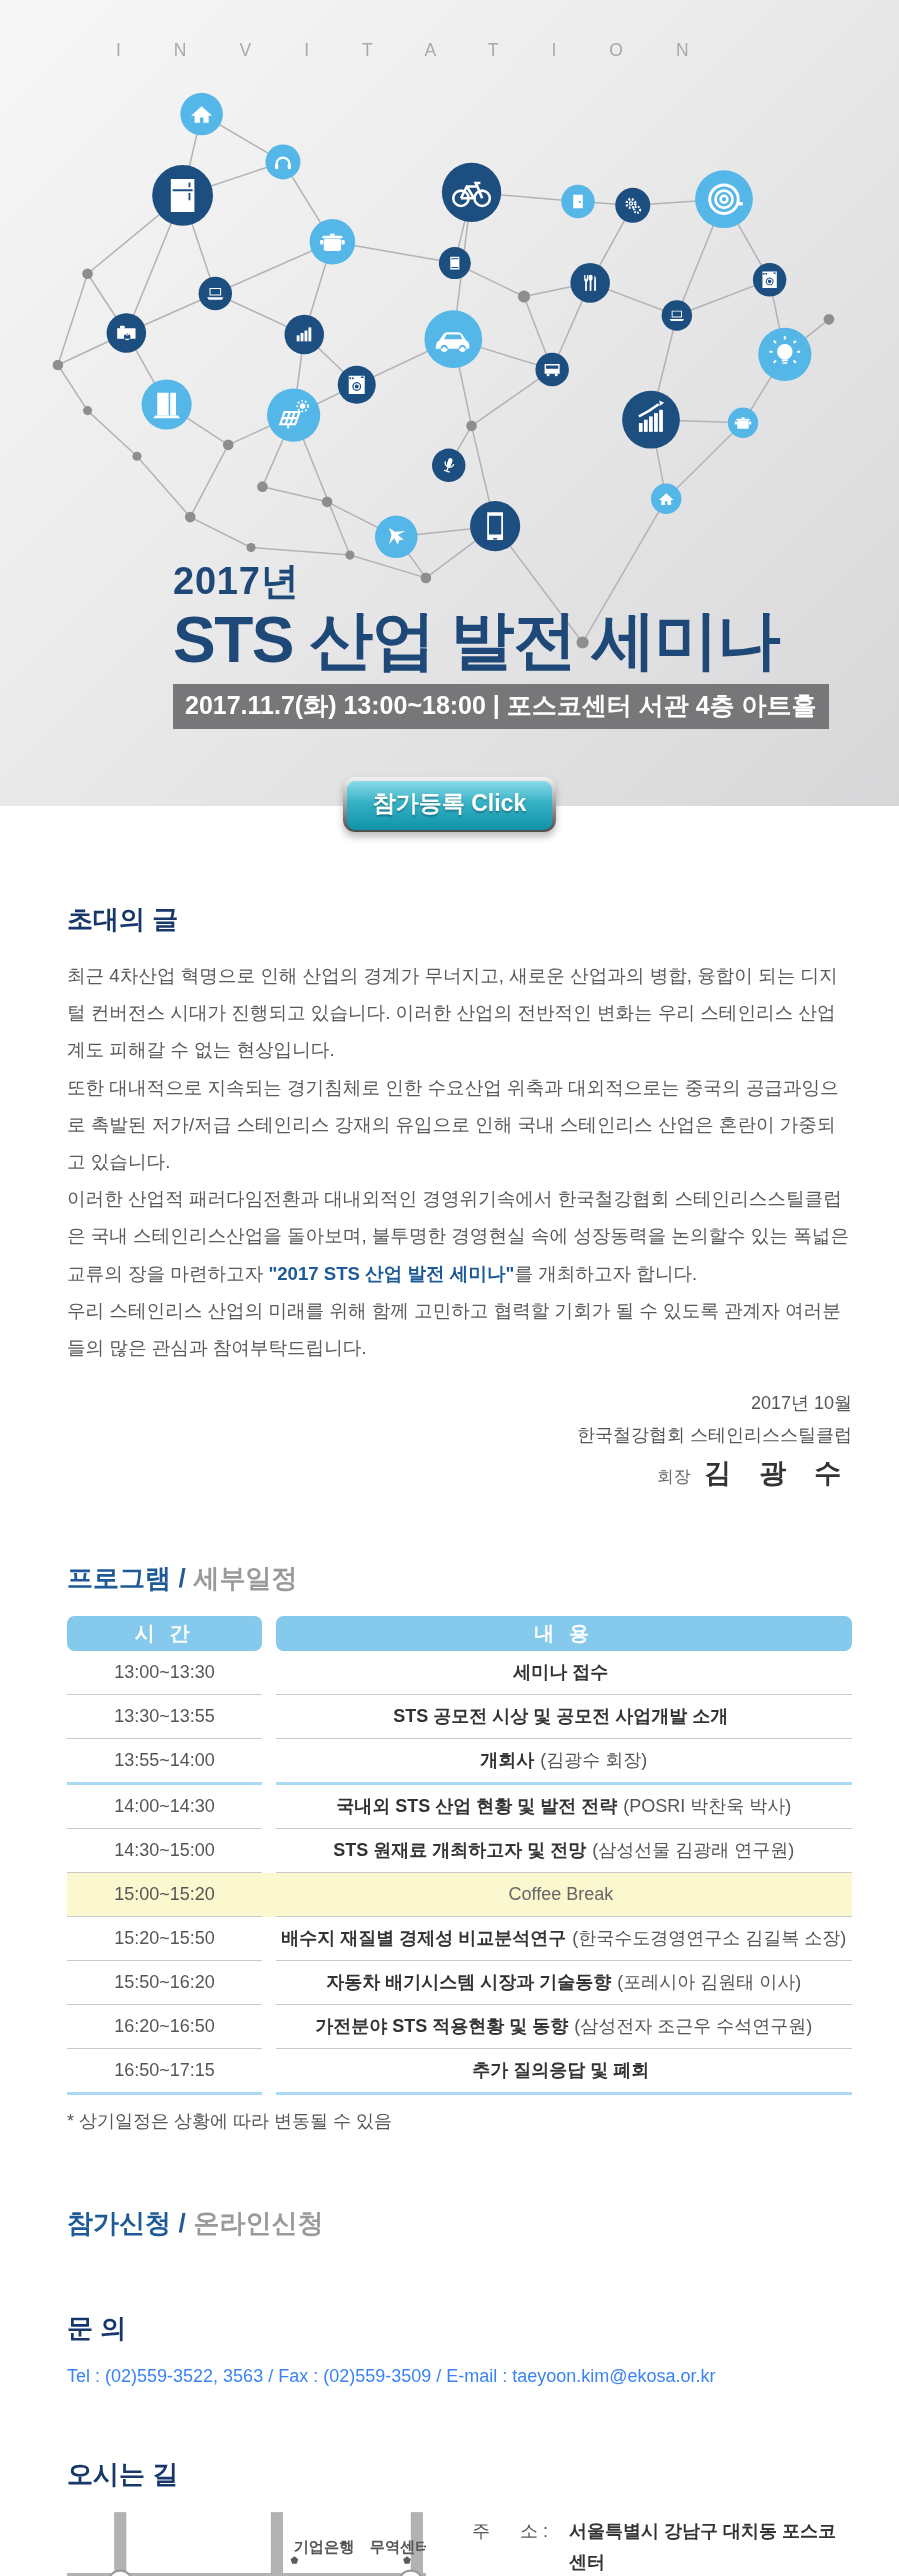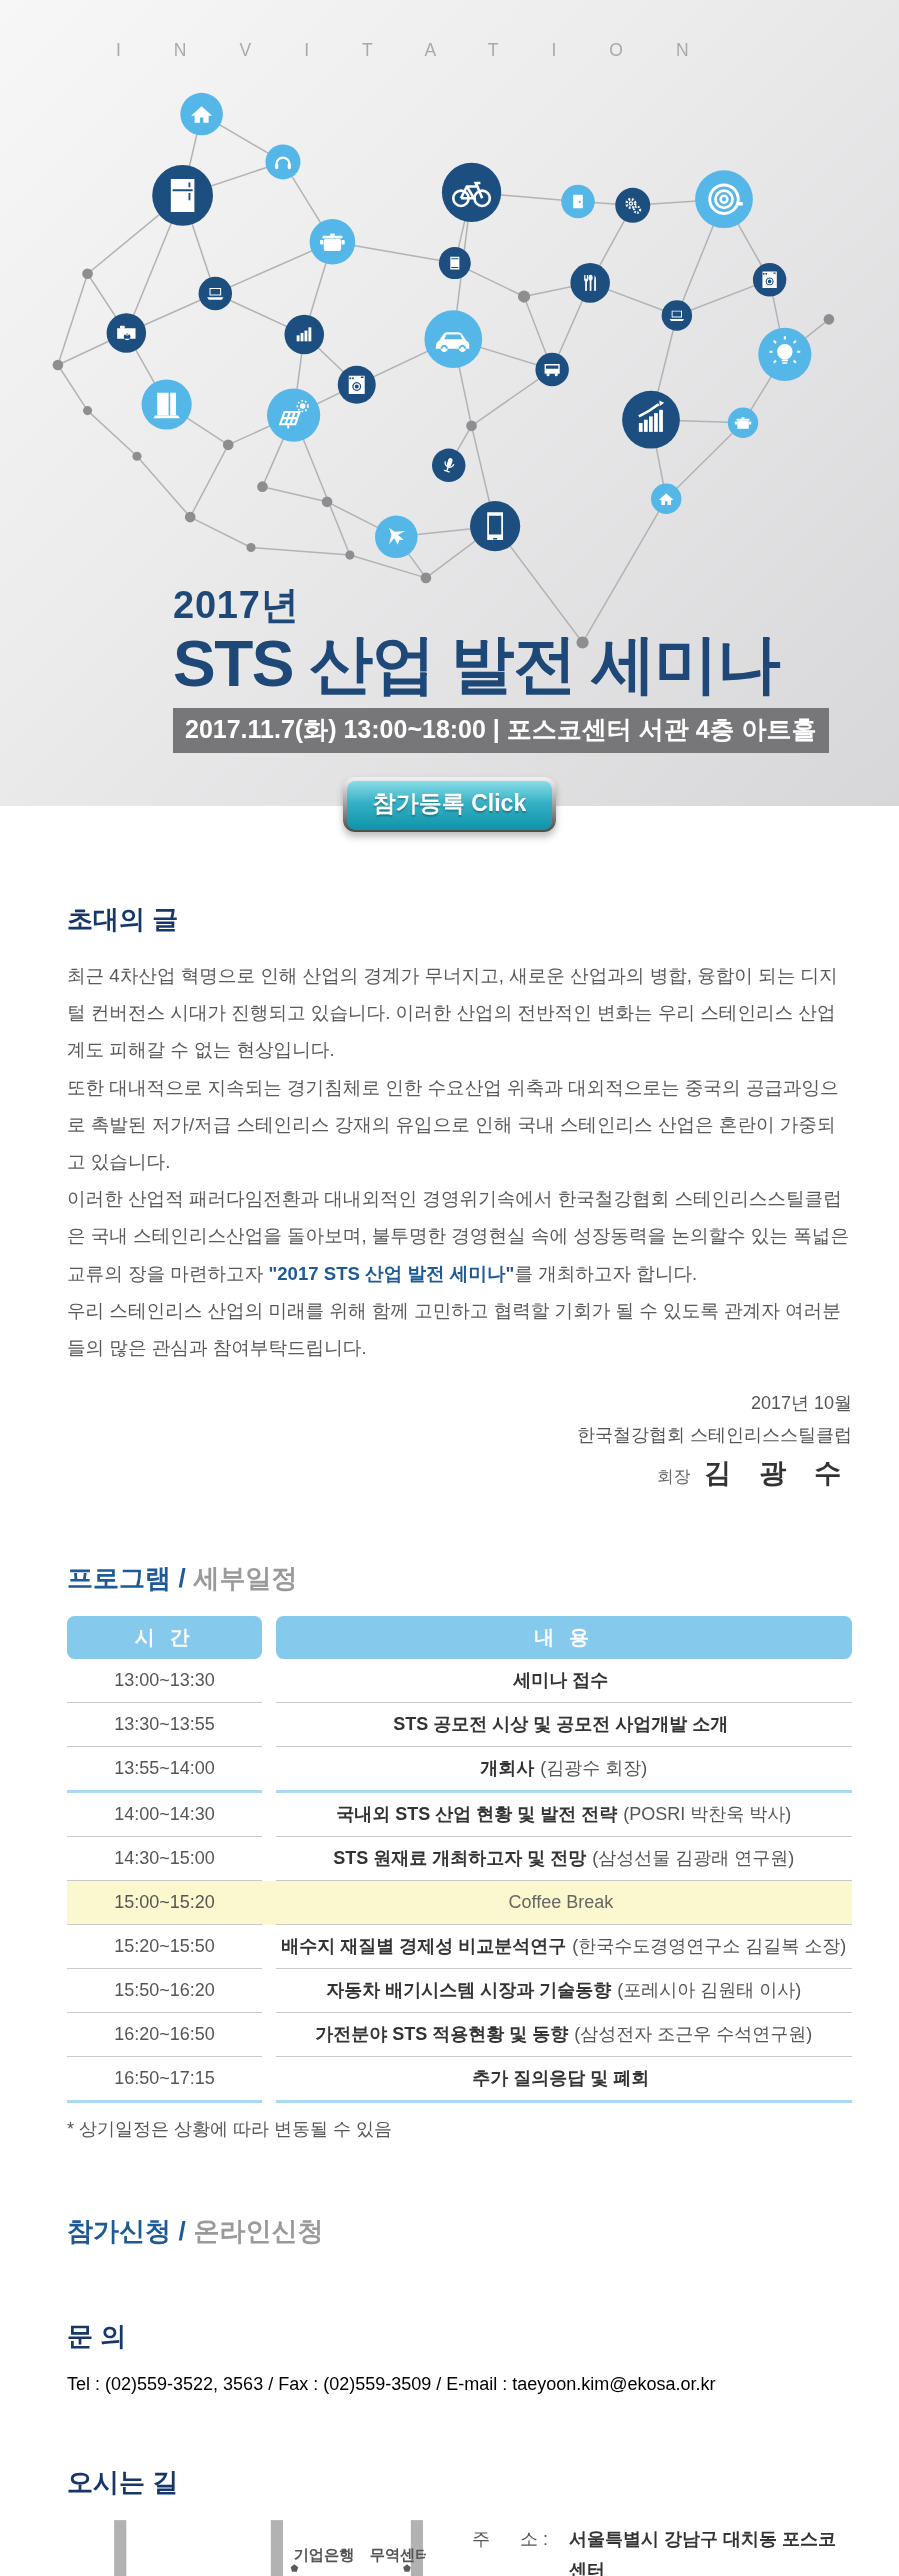--- a/index.html
+++ b/index.html
@@ -6,21 +6,21 @@
   body{width:899px;margin:0 auto;font-family:"Liberation Sans","DejaVu Sans",sans-serif;color:#595959;}
   .page{position:relative;width:899px;overflow:hidden;}
 
   
   .hero{position:relative;height:806px;background:linear-gradient(135deg,#f7f7f8 0%,#ececed 40%,#d7d7d9 100%);overflow:hidden;}
   .invitation{position:absolute;top:40px;left:116px;font-size:17.5px;font-weight:400;color:#a9a9ab;letter-spacing:53px;white-space:nowrap;}
   .net{position:absolute;top:0;left:0;}
   .net .nd{fill:#1d4e80}
   .net .nl{fill:#55b7e8}
   .net .ic{fill:#fff}
-  .hero-titles{position:absolute;left:173px;top:580px;}
+  .hero-titles{position:absolute;left:173px;top:556px;}
   .hero-year{font-size:38px;font-weight:800;color:#1e4878;letter-spacing:0.8px;}
   .hero-title{font-size:64px;font-weight:800;color:#1e4878;letter-spacing:-1.5px;line-height:1.06;white-space:nowrap;}
   .hero-datebar{display:inline-block;margin-top:9px;background:#777779;color:#fff;font-size:25px;font-weight:700;padding:5.3px 12px 6.8px 12px;white-space:nowrap;}
 
   
   .register-row{position:relative;z-index:5;display:flex;justify-content:center;margin-top:-29px;height:55px;}
   .register-btn{cursor:pointer;border:none;padding:3.8px;border-radius:12px;background:linear-gradient(180deg,#f2f2f2,#8f8f8f 60%,#4c4c4c);box-shadow:0 4.6px 7.6px rgba(0,0,0,.25);}
   .register-btn .inner{display:block;border-radius:8.4px;padding:7.6px 26px 10.7px 26px;background:linear-gradient(180deg,#8adce8 0%,#35b0c4 45%,#0f93a9 100%);color:#fff;font-size:23px;font-weight:800;text-shadow:0 1.5px 1.5px rgba(0,0,0,.25);font-family:"Liberation Sans",sans-serif;}
 
   
@@ -36,38 +36,38 @@
   .hl{color:#1d5a96;font-weight:800;}
   .signature{margin-top:21px;text-align:right;color:#555;}
   .sign-date,.sign-org{font-size:18px;line-height:1.8;}
   .sign-line{margin-top:3px;font-family:Liberation Serif, serif;}
   .sign-role{font-size:16.7px;color:#666;margin-right:13.7px;}
   .sign-name{font-size:27px;font-weight:800;color:#333;letter-spacing:10.7px;}
 
   .program-sec{margin-top:70px;}
   .schedule{width:100%;}
   .shead{display:grid;grid-template-columns:195px 1fr;column-gap:13.7px;}
-  .shead .hcell{background:#85c9ec;color:#fff;font-size:20px;font-weight:800;letter-spacing:4.6px;height:43px;border-radius:7.6px;display:flex;align-items:center;justify-content:center;}
+  .shead .hcell{background:#85c9ec;color:#fff;font-size:20px;font-weight:800;letter-spacing:4.6px;height:35px;border-radius:7.6px;display:flex;align-items:center;justify-content:center;}
   .srow{display:grid;grid-template-columns:195px 1fr;column-gap:13.7px;}
   .srow .cell{min-height:43px;display:flex;align-items:center;justify-content:center;border-bottom:1.5px solid #c9c9c9;font-size:18px;}
   .srow .time{color:#555;}
   .srow .desc .t{font-weight:800;color:#333;}
   .srow .desc .sp{color:#555;margin-left:6px;font-weight:400;}
   .srow.sep-blue .cell{border-bottom:3.8px solid #a9d9f4;}
   .srow.break{background:#fbf7cf;}
   .srow.break .t{font-weight:400;color:#666;}
   .sched-note{margin-top:13.7px;font-size:18px;color:#555;}
 
   .apply-sec{margin-top:73px;}
   .apply-list{font-size:18.6px;color:#555;line-height:2.1;}
   .apply-item{white-space:pre;}
   .apply-item.indent{padding-left:23px;}
 
   .contact-sec{margin-top:70px;}
-  .contact-line{font-size:18px;color:#000000;}
+  .contact-line{font-size:18px;color:#3b82f6;}
 
   .dir-sec{margin-top:70px;padding-bottom:65px;}
   .dir-flex{display:flex;gap:46px;align-items:flex-start;}
   .mapbox{flex:0 0 359px;}
   .map-road{fill:#b2b2b2;}
   .map-label{fill:#555;font-size:20px;font-weight:700;font-family:"Liberation Sans",sans-serif;}
   .map-label.small{font-size:19px;font-weight:400;}
   .map-roadname{fill:#fff;font-size:17px;font-weight:700;}
   .map-marker{fill:#5a5a5a;}
   .map-venue{fill:#17376b;font-size:21px;font-weight:800;}

